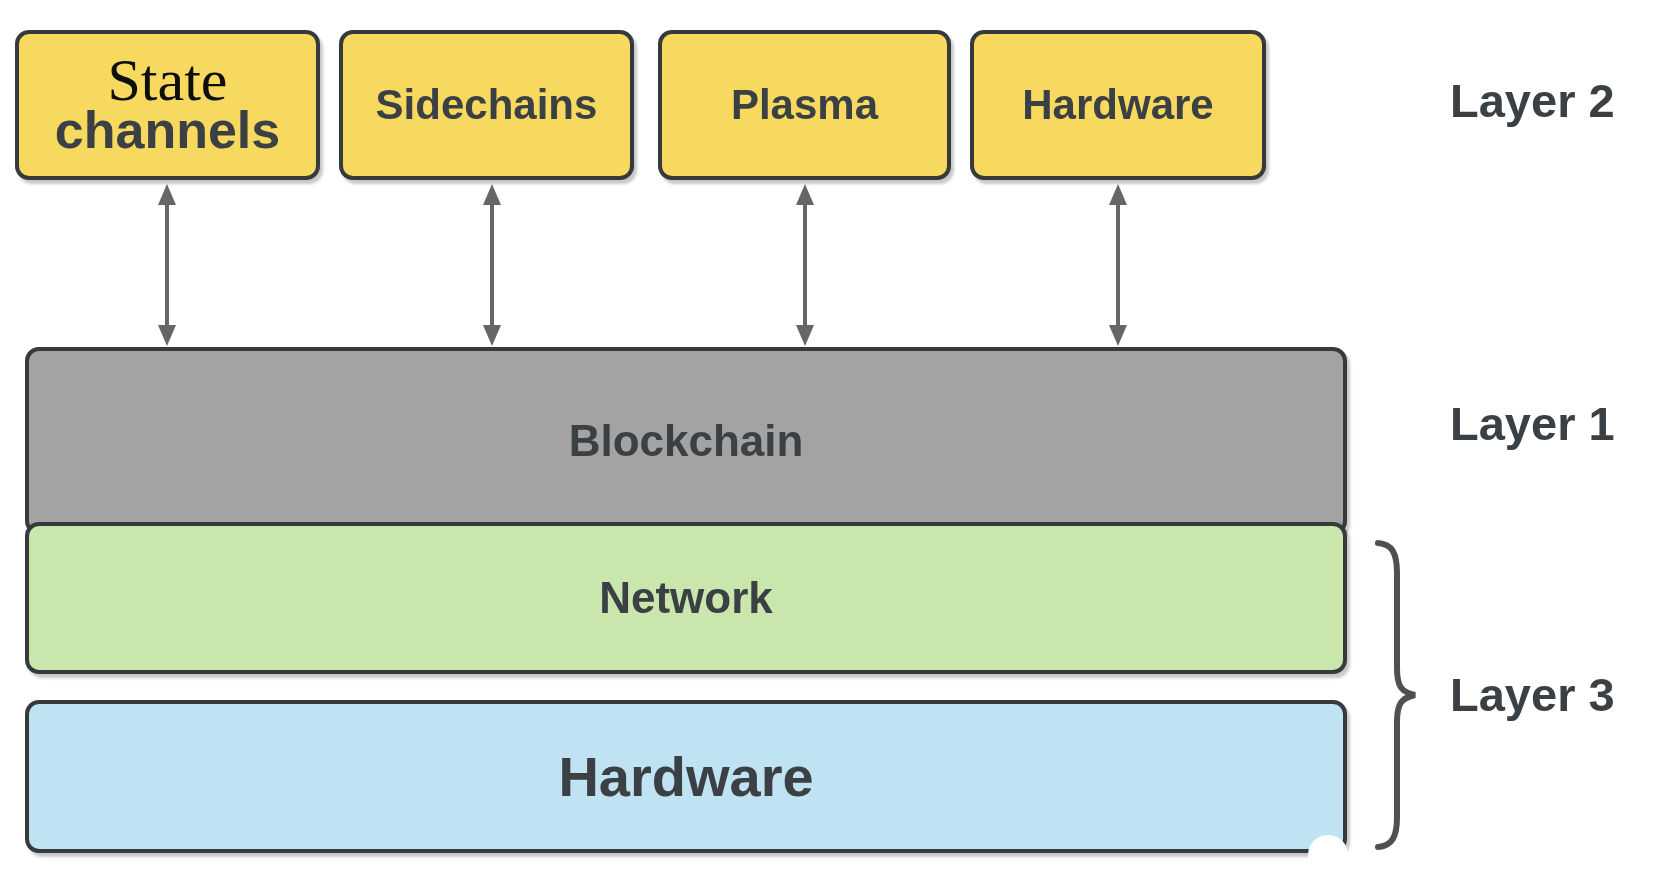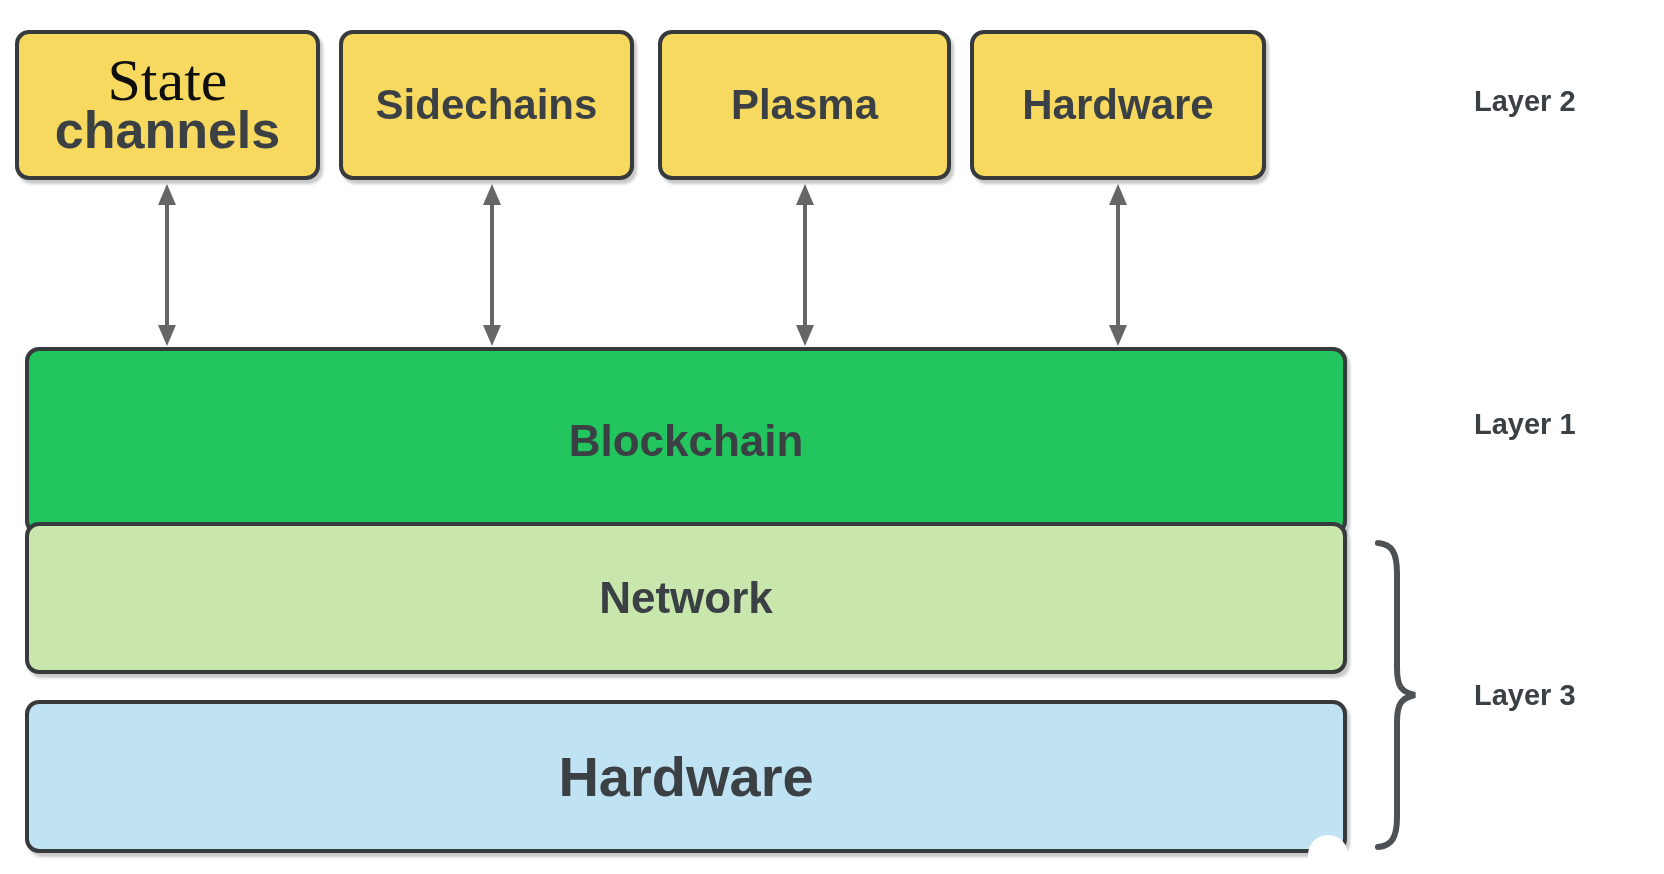--- a/index.html
+++ b/index.html
@@ -18,47 +18,46 @@
     border-radius: 14px;
     display: flex;
     align-items: center;
     justify-content: center;
     text-align: center;
     font-weight: 700;
     color: #3B4045;
     box-shadow: 3px 4px 3px rgba(0,0,0,0.22);
   }
   .yellow { background: #F6D95E; top: 30px; height: 150px; font-size: 42px; }
-  .pink   { background: #22c55e; left: 25px; top: 347px; width: 1322px; height: 188px; font-size: 44px; }
+  .pink   { background: #a3a3a3; left: 25px; top: 347px; width: 1322px; height: 188px; font-size: 44px; }
   .green  { background: #C9E7AD; left: 25px; top: 522px; width: 1322px; height: 152px; font-size: 44px; text-align: center; }
   .blue   { background: #C0E3F4; left: 25px; top: 700px; width: 1322px; height: 153px; font-size: 56px; }
 
   .box-state      { left: 15px;  width: 305px; }
   .box-sidechains { left: 339px; width: 295px; }
   .box-plasma     { left: 658px; width: 293px; }
   .box-rollups    { left: 970px; width: 296px; }
 
   .two-line { display: flex; flex-direction: column; line-height: 50px; }
   .serif-line {
     font-family: "Liberation Serif", serif;
     font-weight: 400;
     font-size: 60px;
     color: #0e0e0e;
   }
   .sans-line { font-size: 52px; }
 
   .layer-label {
     position: absolute;
     left: 1450px;
-    font-size: 29px;
+    font-size: 47px;
     font-weight: 700;
     color: #3B4045;
     line-height: 48px;
     white-space: nowrap;
-    margin-left: 24px;
   }
   .ll2 { top: 77px; }
   .ll1 { top: 400px; }
   .ll0 { top: 671px; }
 
   .arrow {
     position: absolute;
     top: 184px;
     height: 162px;
     width: 20px;

